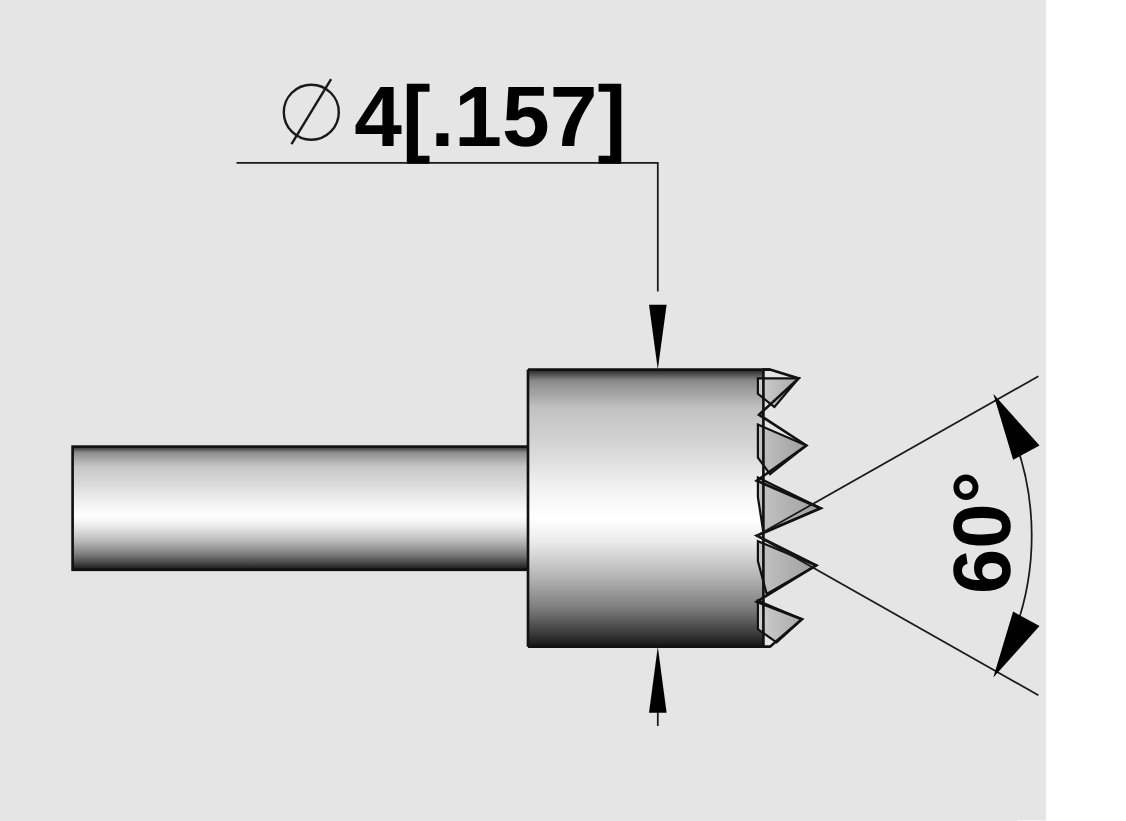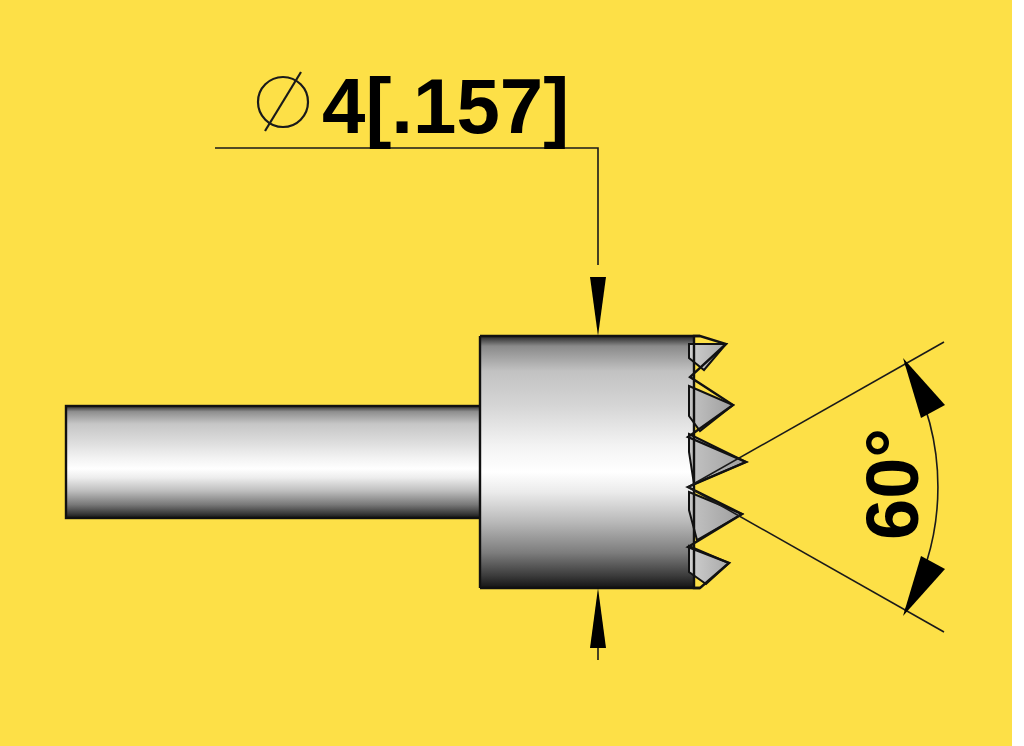--- a/index.html
+++ b/index.html
@@ -6,24 +6,25 @@
   html, body {
     margin: 0;
     padding: 0;
     background: #ffffff;
   }
   body {
     font-family: "Liberation Sans", sans-serif;
   }
   #stage {
     position: relative;
-    width: 1012px;
+    width: 907px;
     height: 746px;
-    background: #fde047;
+    background: #e5e5e5;
     overflow: hidden;
+    padding-left: 44px;
   }
   #drawing {
     position: absolute;
     left: 0;
     top: 0;
     width: 1024px;
     height: 746px;
     display: block;
   }
   .dim-text {

